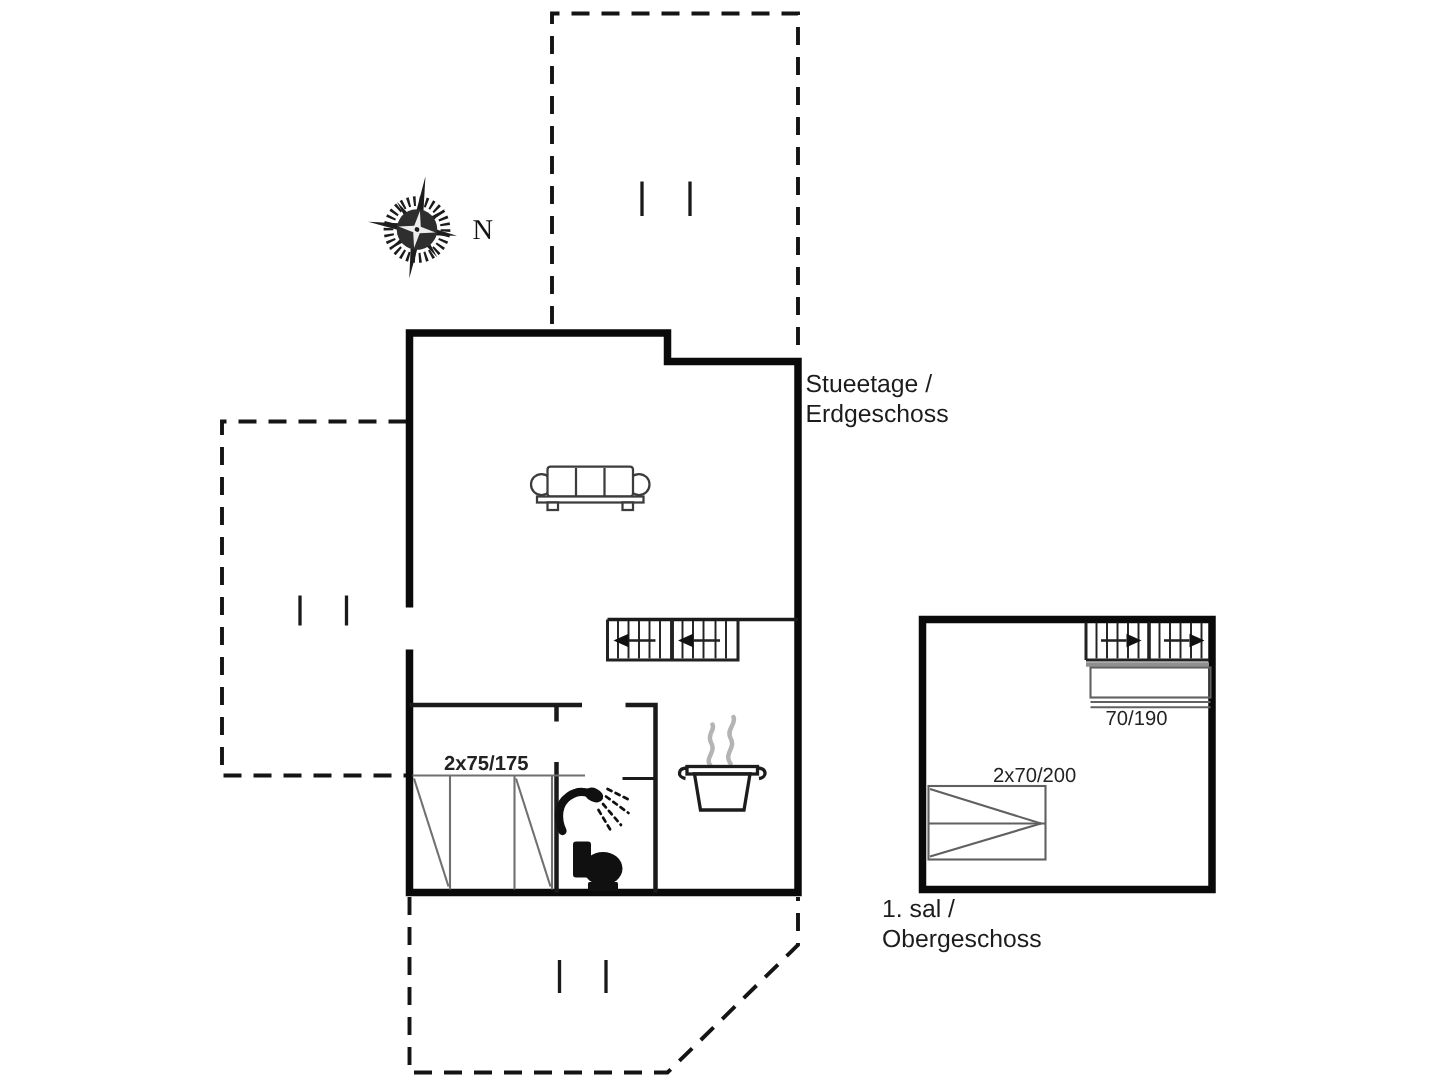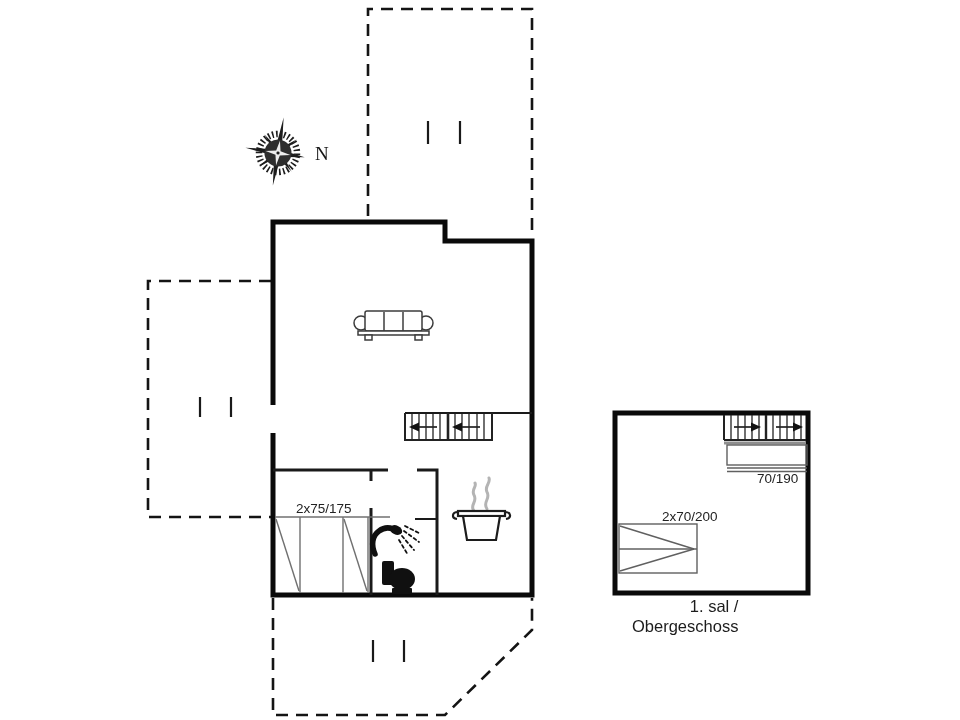--- a/index.html
+++ b/index.html
@@ -181,24 +181,28 @@
       </g>
       <circle r="19" fill="none" stroke="#1d1d1d" stroke-width="6.5" stroke-dasharray="1.6 2.4"></circle>
       <circle r="13.5" fill="#2e2e2e"></circle>
       <polygon points="0,-12.5 2.2,-2.2 12.5,0 2.2,2.2 0,12.5 -2.2,2.2 -12.5,0 -2.2,-2.2" fill="#ededed"></polygon>
       <circle r="1.6" fill="#1d1d1d"></circle>
     </g>
   </svg>
 
   <div class="north" style="left:315px;top:143px;">N</div>
 
-
-  <div class="dim" style="left:296px;top:501px;">2x75/175</div>
-
-  <div class="lbl" style="left:632px;top:596px;text-align:right;">
+  <div class="lbl" style="left:537px;top:246px;">
+    <div>Stueetage /</div>
+    <div>Erdgeschoss</div>
+  </div>
+
+  <div class="dim" style="left:296px;top:501px;font-weight:bold;">2x75/175</div>
+
+  <div class="lbl" style="left:588px;top:596px;">
     <div>1. sal /</div>
     <div>Obergeschoss</div>
   </div>
 
-  <div class="dim" style="left:757px;top:471px;">70/190</div>
+  <div class="dim" style="left:737px;top:471px;">70/190</div>
 
   <div class="dim" style="left:662px;top:509px;">2x70/200</div>
 </div>
 
 </body></html>

